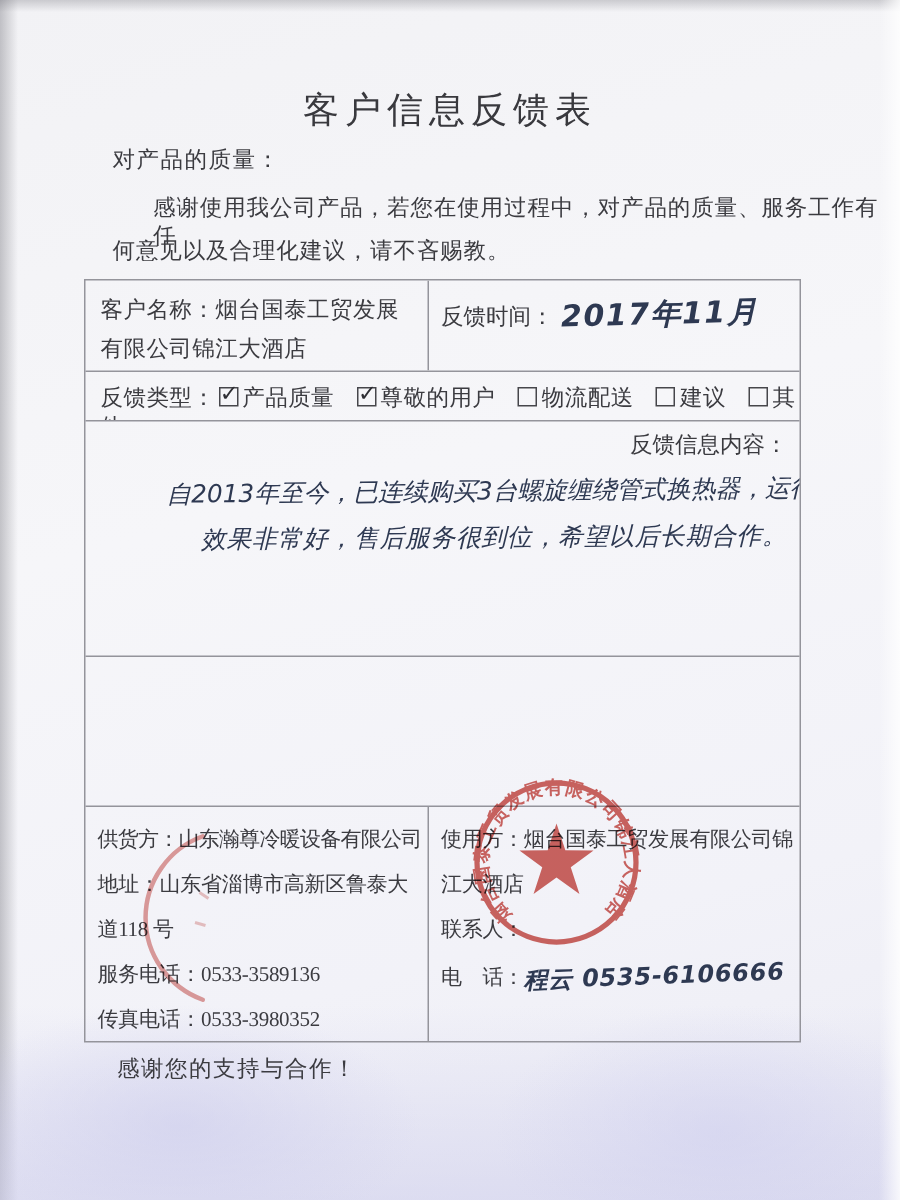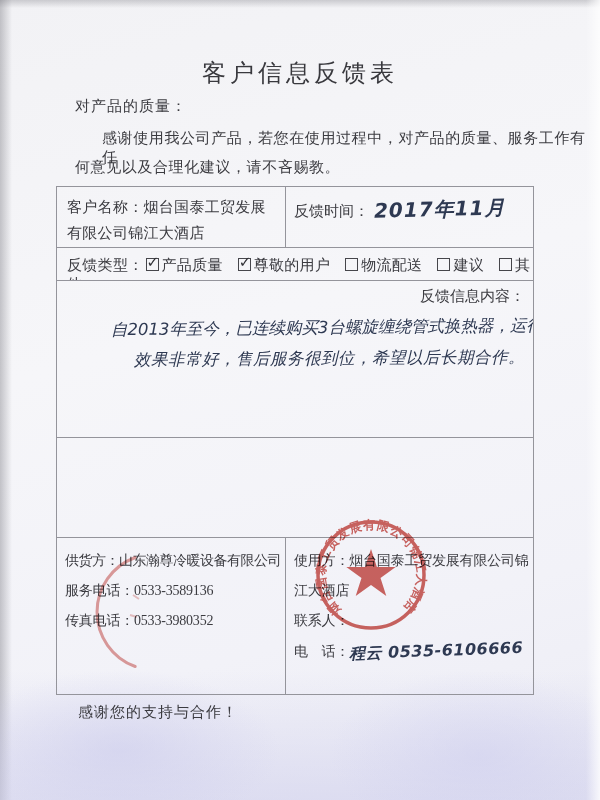--- a/index.html
+++ b/index.html
@@ -102,20 +102,21 @@
       <div class="hand hw hw1">自2013年至今，已连续购买3台螺旋缠绕管式换热器，运行</div>
       <div class="hand hw hw2">效果非常好，售后服务很到位，希望以后长期合作。</div>
     </div>
 
     <div class="row r4">
     </div>
 
     <div class="row r5">
       <div class="c-left">
         <div class="field nw">供货方：山东瀚尊冷暖设备有限公司</div>
+        <div class="field">地址：山东省淄博市高新区鲁泰大道118 号</div>
         <div class="field">服务电话：0533-3589136</div>
         <div class="field">传真电话：0533-3980352</div>
       </div>
       <div class="c-right">
         <div class="field">使用方：烟台国泰工贸发展有限公司锦江大酒店</div>
         <div class="field">联系人：</div>
         <div class="field"><span>电　话：</span><span class="hand hand-phone">程云 0535-6106666</span></div>
       </div>
     </div>
   </div>

